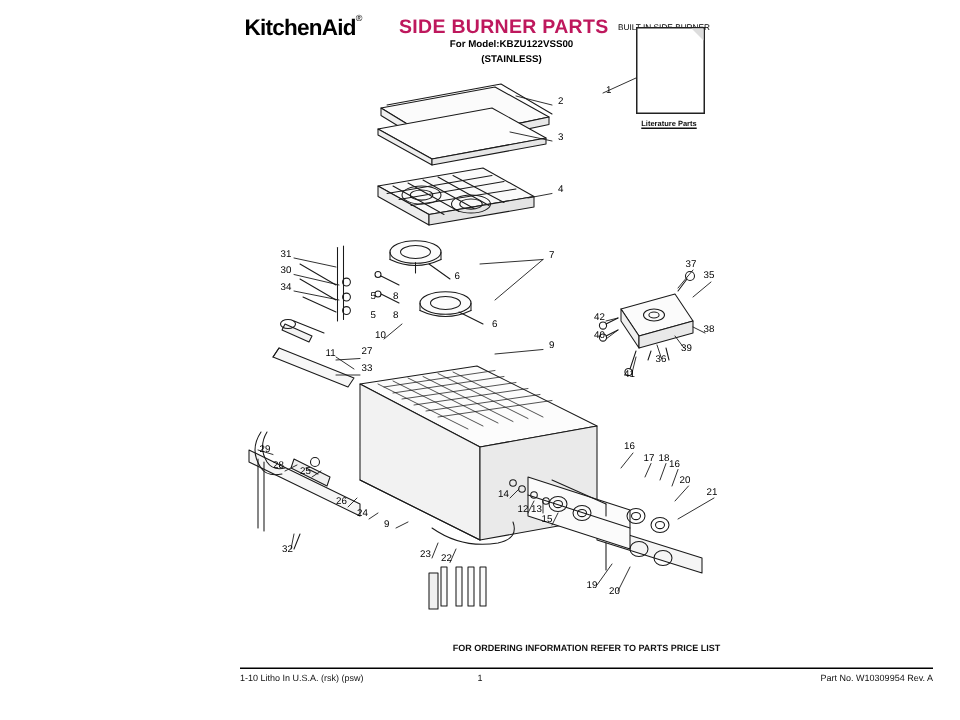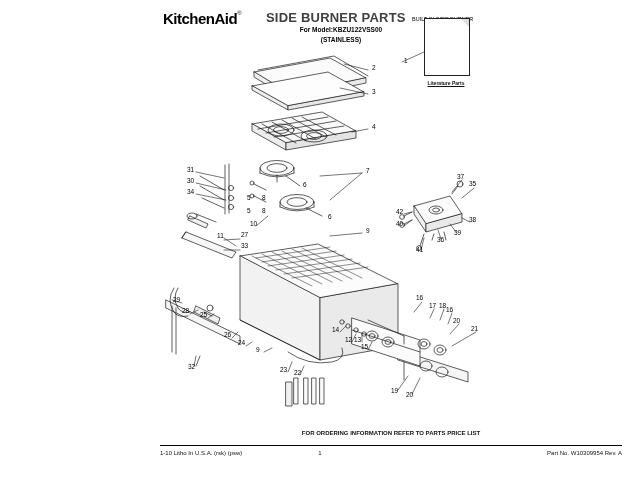--- a/index.html
+++ b/index.html
@@ -39,21 +39,21 @@
     font-size: 6px;
     vertical-align: top;
     font-weight: normal;
   }
   .title {
     position: absolute;
     left: 266px;
     top: 10px;
     font-size: 13px;
     font-weight: bold;
-    color: #404040;
+    color: #be185d;
     letter-spacing: 0.2px;
     white-space: nowrap;
   }
   .subtitle {
     position: absolute;
     left: 266px;
     top: 26px;
     width: 150px;
     text-align: center;
     font-size: 6.5px;

